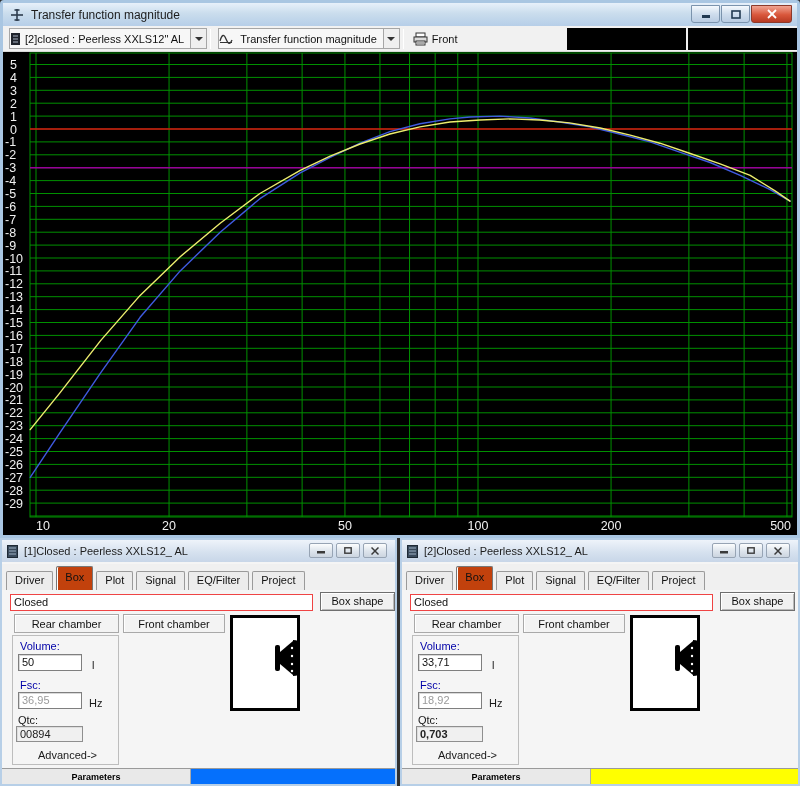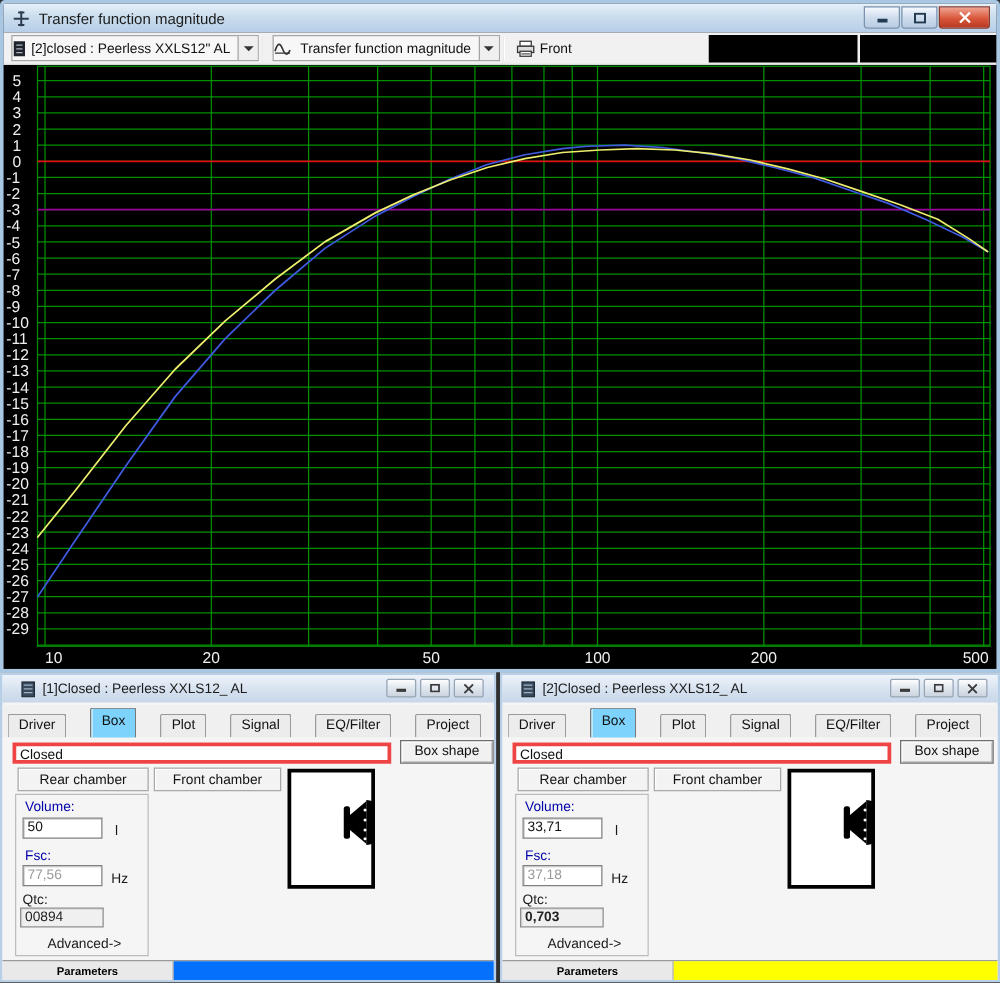--- a/index.html
+++ b/index.html
@@ -36,34 +36,34 @@
   .lb1{left:564px;width:119px;}
   .lb2{left:685px;width:109px;}
   #plot-svg{position:absolute;left:0;top:49px;width:794px;height:483px;background:#000;}
   #plot-svg text{font-family:"Liberation Sans",sans-serif;}
 
   
   .panel{position:absolute;top:538px;width:397px;height:248px;background:#f5f5f5;
          border:2px solid #b7cfe7;}
   .panel .titlebar{position:absolute;left:0;top:0;width:100%;height:22px;
          background:linear-gradient(#eef3fa,#d4e0ee 60%,#c8d6e8);
-         display:flex;align-items:center;padding-left:15px;}
+         display:flex;align-items:center;padding-left:5px;}
   .panel .title{font-size:11px;color:#1c1c1c;margin-left:6px;}
   .pbtns{position:absolute;right:8px;top:3px;display:flex;gap:3px;}
   .pbtn{width:24px;height:15px;border:1px solid #97a4b4;border-radius:2px;
         background:linear-gradient(#fcfdfe,#dde4ec 55%,#ccd5e0);
         display:flex;align-items:center;justify-content:center;}
   .tabrow{position:absolute;left:0;top:24px;width:100%;height:26px;background:#f0f0f0;
-          display:flex;align-items:flex-end;padding-left:4px;gap:19px;}
+          display:flex;align-items:flex-end;padding-left:4px;gap:3px;}
   .tab{height:19px;padding:2px 8px 0;font-size:11px;color:#111;background:#ececec;
        border:1px solid #9a9a9a;border-bottom:none;border-radius:2px 2px 0 0;}
-  .tab.active{height:24px;padding-top:4px;background:#7dd3fc;border-color:#777;
+  .tab.active{height:24px;padding-top:4px;background:#c2410c;border-color:#777;
        box-shadow:1px 0 0 #fff inset;z-index:2;}
   .content{position:absolute;left:0;top:50px;width:100%;height:180px;background:#f5f5f5;}
-  .field{position:absolute;background:#fff;border:3px solid #ef4444;font-size:11px;
+  .field{position:absolute;background:#fff;border:1px solid #ef4444;font-size:11px;
          color:#111;padding:1px 3px;}
   .btn3d{position:absolute;background:#f1f1f1;border:1px solid #6f6f6f;font-size:11px;
          color:#111;text-align:center;box-shadow:inset 1px 1px 0 #fff,inset -1px -1px 0 #b9b9b9;
          padding-top:2px;}
   .chamber{position:absolute;background:#f3f3f3;border:1px solid #a9a9a9;font-size:11px;
          color:#111;text-align:center;padding-top:3px;box-shadow:inset 1px 1px 0 #fff;}
   .groupbox{position:absolute;left:10px;top:95px;width:107px;height:130px;
          border:1px solid #bdbdbd;}
   .lblblue{position:absolute;font-size:11px;color:#0000a8;}
   .lbldark{position:absolute;font-size:11px;color:#1a1a1a;}
@@ -71,21 +71,21 @@
        box-shadow:inset 1px 1px 0 #d9d9d9;font-size:11px;color:#111;padding:1px 3px;}
   .inp.gray{color:#9a9a9a;}
   .rofield{position:absolute;width:67px;height:16px;background:#f0f0f0;
        border:1px solid #8f8f8f;box-shadow:inset 1px 1px 0 #ddd;font-size:11px;
        color:#222;padding:1px 3px;}
   .boximg{position:absolute;left:228px;top:75px;width:70px;height:96px;background:#fff;
        border:3px solid #000;}
   .spk{position:absolute;right:-2px;top:18px;}
   .paramsrow{position:absolute;left:0;bottom:0;width:100%;height:16px;background:#e9e9e9;
        border-top:1px solid #9a9a9a;display:flex;}
-  .paramshead{width:137px;text-align:center;font-size:9px;font-weight:bold;color:#000;
+  .paramshead{width:189px;text-align:center;font-size:9px;font-weight:bold;color:#000;
        padding-top:3px;border-right:1px solid #aaa;}
   .swatch{flex:1;height:100%;}
   .gap{position:absolute;left:397px;top:538px;width:3px;height:248px;background:#303030;}
 </style>
 </head>
 <body>
 
 <div class="stage">
 
   <div class="mainwin">
@@ -304,21 +304,21 @@
     <div class="content">
       <div class="field" style="left:8px;top:4px;width:303px;height:17px;">Closed</div>
       <div class="btn3d" style="left:318px;top:2px;width:75px;height:19px;">Box shape</div>
       <div class="chamber" style="left:12px;top:24px;width:105px;height:19px;">Rear chamber</div>
       <div class="chamber" style="left:121px;top:24px;width:102px;height:19px;">Front chamber</div>
       <div class="groupbox" style="top:45px;"></div>
       <span class="lblblue" style="left:18px;top:50px;">Volume:</span>
       <div class="inp" style="left:16px;top:64px;">50</div>
       <span class="lbldark" style="left:90px;top:69px;">l</span>
       <span class="lblblue" style="left:18px;top:89px;">Fsc:</span>
-      <div class="inp gray" style="left:16px;top:102px;">77,56</div>
+      <div class="inp gray" style="left:16px;top:102px;">36,95</div>
       <span class="lbldark" style="left:87px;top:107px;">Hz</span>
       <span class="lbldark" style="left:16px;top:124px;">Qtc:</span>
       <div class="rofield" style="left:14px;top:136px;">00894</div>
       <span class="lbldark" style="left:36px;top:159px;">Advanced-&gt;</span>
       <div class="boximg" style="top:25px;">
         <svg class="spk" width="26" height="44" viewBox="0 0 26 44">
           <path d="M20,4 A15,18 0 0 1 20,40 Z" fill="#000"></path>
           <polygon points="7,16 20,5 20,39 7,28" fill="#000"></polygon>
           <rect x="2" y="9" width="5" height="26" rx="2" fill="#000"></rect>
           <circle cx="19" cy="12" r="1.2" fill="#fff"></circle>
@@ -377,21 +377,21 @@
     <div class="content">
       <div class="field" style="left:8px;top:4px;width:303px;height:17px;">Closed</div>
       <div class="btn3d" style="left:318px;top:2px;width:75px;height:19px;">Box shape</div>
       <div class="chamber" style="left:12px;top:24px;width:105px;height:19px;">Rear chamber</div>
       <div class="chamber" style="left:121px;top:24px;width:102px;height:19px;">Front chamber</div>
       <div class="groupbox" style="top:45px;"></div>
       <span class="lblblue" style="left:18px;top:50px;">Volume:</span>
       <div class="inp" style="left:16px;top:64px;">33,71</div>
       <span class="lbldark" style="left:90px;top:69px;">l</span>
       <span class="lblblue" style="left:18px;top:89px;">Fsc:</span>
-      <div class="inp gray" style="left:16px;top:102px;">37,18</div>
+      <div class="inp gray" style="left:16px;top:102px;">18,92</div>
       <span class="lbldark" style="left:87px;top:107px;">Hz</span>
       <span class="lbldark" style="left:16px;top:124px;">Qtc:</span>
       <div class="rofield" style="left:14px;top:136px;font-weight:bold;">0,703</div>
       <span class="lbldark" style="left:36px;top:159px;">Advanced-&gt;</span>
       <div class="boximg" style="top:25px;">
         <svg class="spk" width="26" height="44" viewBox="0 0 26 44">
           <path d="M20,4 A15,18 0 0 1 20,40 Z" fill="#000"></path>
           <polygon points="7,16 20,5 20,39 7,28" fill="#000"></polygon>
           <rect x="2" y="9" width="5" height="26" rx="2" fill="#000"></rect>
           <circle cx="19" cy="12" r="1.2" fill="#fff"></circle>

